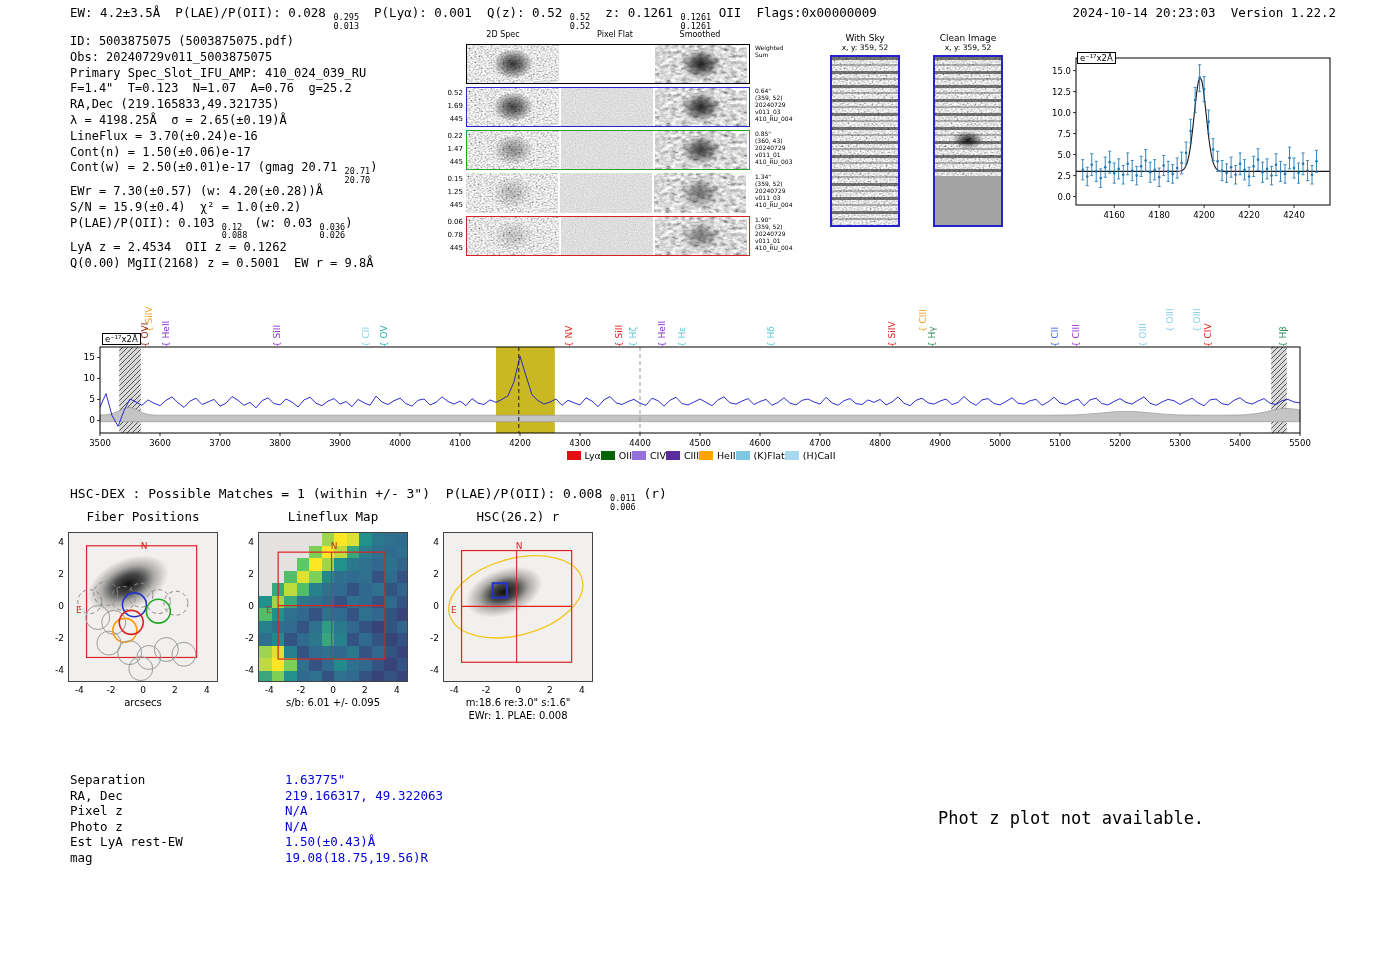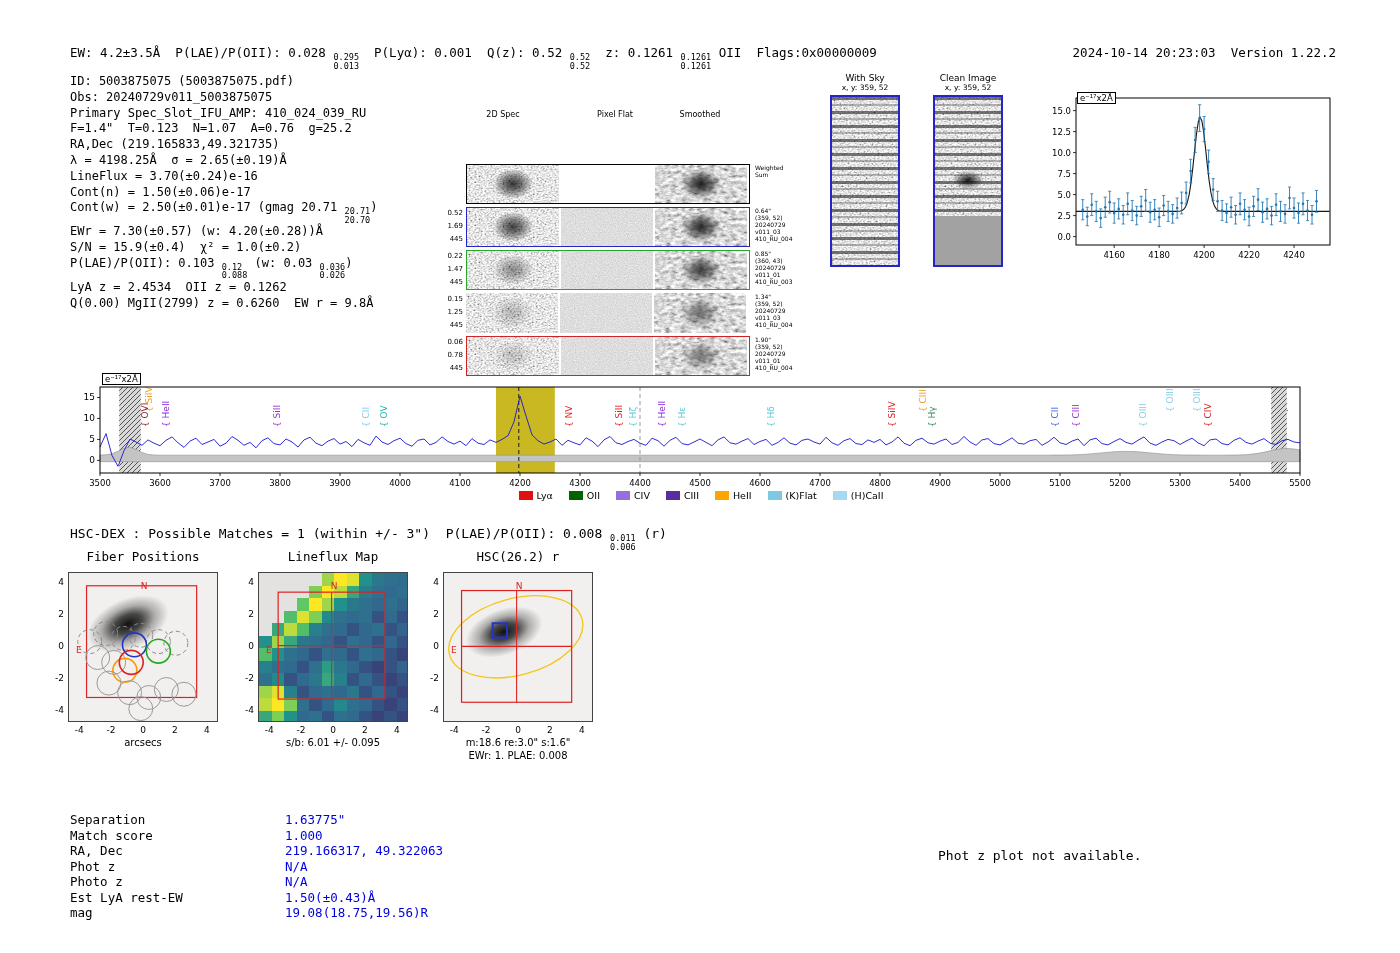--- a/index.html
+++ b/index.html
@@ -1,19 +1,19 @@
 <!DOCTYPE html>
 <html><head>
 <meta charset="utf-8">
 <style>
   *{margin:0;padding:0;box-sizing:border-box;}
   html,body{background:#fff;}
   body{width:1400px;height:953px;font-family:"DejaVu Sans Mono","Liberation Mono",monospace;color:#000;}
   #page{position:relative;width:1400px;height:953px;background:#fff;overflow:hidden;}
-  .abs{position:absolute;margin-top:40px;}
+  .abs{position:absolute;}
   .stack{display:inline-flex;flex-direction:column;font-size:8.5px;line-height:8.5px;vertical-align:-3px;}
   .stack span{display:block;white-space:pre;}
   #header-left,#header-right{font-size:12.5px;white-space:pre;}
   #info-block{font-size:12px;line-height:15.8px;}
   .info-line{white-space:pre;}
   
   #block2d{width:430px;height:235px;}
   .col-h{top:0;text-align:center;font-size:8px;font-family:"DejaVu Sans",sans-serif;}
   .row2d{left:0;width:430px;height:40px;}
   .nums{left:0;top:0;width:26px;text-align:right;font-size:7px;line-height:13px;font-family:"DejaVu Sans",sans-serif;}
@@ -30,21 +30,21 @@
   .stripes{position:absolute;left:0;top:0;right:0;bottom:0;
     background:repeating-linear-gradient(180deg,rgba(15,15,15,0.55) 0 3px,rgba(210,210,210,0.10) 3px 7px,rgba(60,60,60,0.35) 7px 9px,rgba(225,225,225,0.08) 9px 14px);}
   .clean-bottom{position:absolute;left:0;right:0;bottom:0;height:29%;background:#a2a2a2;}
   .clean-blob{position:absolute;left:26%;top:44%;width:48%;height:11%;border-radius:50%;
     background:radial-gradient(closest-side,rgba(0,0,0,0.9),rgba(0,0,0,0) 100%);}
   
   .ylab{position:absolute;border:1px solid #000;background:#fff;font-size:8.5px;line-height:10px;padding:0 2px;font-family:"DejaVu Sans",sans-serif;z-index:5;}
   #main-plot{left:70px;top:278px;width:1262px;height:205px;}
   #main-svg-holder{position:absolute;left:0;top:62px;}
   .lineann{position:absolute;transform:rotate(-90deg);transform-origin:0 100%;font-size:9px;line-height:10px;white-space:nowrap;font-family:"DejaVu Sans",sans-serif;}
-  #legend{position:absolute;left:0;right:0;top:172px;display:flex;justify-content:center;gap:16px;}
+  #legend{position:absolute;left:0;right:0;top:172px;display:flex;justify-content:center;gap:0;}
   .lg-item{display:flex;align-items:center;gap:4px;font-size:9.5px;font-family:"DejaVu Sans",sans-serif;}
   .lg-swatch{width:14px;height:9px;display:inline-block;}
   #zoom-plot{left:1030px;top:48px;width:330px;height:185px;}
   #hscdex-line{font-size:13px;white-space:pre;}
   
   .cutout{width:195px;height:220px;}
   .cutout-title{position:absolute;left:30px;top:4px;width:150px;text-align:center;font-size:12.5px;}
   .cutout-plot{position:absolute;left:30px;top:27px;width:150px;height:150px;border:1px solid #444;background:#f2f0ee;overflow:hidden;}
   .cutout-caption{position:absolute;left:18px;width:174px;text-align:center;font-size:10px;font-family:"DejaVu Sans",sans-serif;}
   .ctick{position:absolute;font-size:9px;font-family:"DejaVu Sans",sans-serif;}
@@ -54,21 +54,21 @@
   #hsc-blob{left:20px;top:36px;width:80px;height:46px;transform:rotate(-20deg);}
   #lineflux-grid{position:absolute;left:0;top:0;width:150px;height:150px;display:flex;flex-wrap:wrap;}
   .lf-cell{width:12.5px;height:12.5px;}
   .cutout-svg{position:absolute;left:0;top:0;}
   
   #match-table{font-size:12.5px;line-height:15.5px;}
   .mt-row{white-space:pre;}
   .mt-label{display:inline-block;width:215px;}
   .mt-value{color:#0000dd;}
   .mt-value .stack{color:#0000dd;}
-  #photz-note{font-size:13px;}
+  #photz-note{font-size:17px;}
 </style>
 </head>
 <body>
 
 <div id="page">
 
   <svg width="0" height="0" style="position:absolute">
     <defs>
       <filter id="fGrain" x="0" y="0" width="100%" height="100%">
         <feTurbulence type="fractalNoise" baseFrequency="0.5 0.65" numOctaves="3" seed="7" stitchTiles="stitch"></feTurbulence>
@@ -111,21 +111,21 @@
       <div class="info-line"><span>F=1.4"  T=0.123  N=1.07  A=0.76  g=25.2</span></div>
       <div class="info-line"><span>RA,Dec (219.165833,49.321735)</span></div>
       <div class="info-line"><span>λ = 4198.25Å  σ = 2.65(±0.19)Å</span></div>
       <div class="info-line"><span>LineFlux = 3.70(±0.24)e-16</span></div>
       <div class="info-line"><span>Cont(n) = 1.50(±0.06)e-17</span></div>
       <div class="info-line"><span>Cont(w) = 2.50(±0.01)e-17 (gmag 20.71 </span><span class="stack"><span>20.71</span><span>20.70</span></span><span>)</span></div>
       <div class="info-line"><span>EWr = 7.30(±0.57) (w: 4.20(±0.28))Å</span></div>
       <div class="info-line"><span>S/N = 15.9(±0.4)  χ² = 1.0(±0.2)</span></div>
       <div class="info-line"><span>P(LAE)/P(OII): 0.103 </span><span class="stack"><span>0.12</span><span>0.088</span></span><span> (w: 0.03 </span><span class="stack"><span>0.036</span><span>0.026</span></span><span>)</span></div>
       <div class="info-line"><span>LyA z = 2.4534  OII z = 0.1262</span></div>
-      <div class="info-line"><span>Q(0.00) MgII(2799) z = 0.6260  EW r = 9.8Å</span></div>
+      <div class="info-line"><span>Q(0.00) MgII(2168) z = 0.5001  EW r = 9.8Å</span></div>
     </div>
 
   <div class="abs" id="block2d" style="left:437px;top:30px;">
       <div class="col-h abs" style="left: 20px; width: 92px;">2D Spec</div>
       <div class="col-h abs" style="left: 132px; width: 92px;">Pixel Flat</div>
       <div class="col-h abs" style="left: 217px; width: 92px;">Smoothed</div>
       <div class="row2d abs" style="top: 14px;">
         <div class="nums abs"></div>
         <div class="pgroup abs" style="border: 1.5px solid rgb(0, 0, 0);">
           <div class="panel2d"><svg width="92" height="40">
@@ -870,23 +870,22 @@
       <span class="ctick" style="left: 2px; top: 96px; width: 24px; text-align: right;">0</span>
       <span class="ctick" style="left: 93px; top: 180px; width: 24px; text-align: center;">0</span>
       <span class="ctick" style="left: 2px; top: 64.0851px; width: 24px; text-align: right;">2</span>
       <span class="ctick" style="left: 124.915px; top: 180px; width: 24px; text-align: center;">2</span>
       <span class="ctick" style="left: 2px; top: 32.1702px; width: 24px; text-align: right;">4</span>
       <span class="ctick" style="left: 156.83px; top: 180px; width: 24px; text-align: center;">4</span>
     </div>
 
   <div class="abs" id="match-table" style="left:70px;top:772px;">
       <div class="mt-row"><span class="mt-label">Separation</span><span class="mt-value"><span>1.63775"</span></span></div>
-      <div class="mt-row"><span class="mt-label">Match score</span><span class="mt-value"><span>1.000</span></span></div>
       <div class="mt-row"><span class="mt-label">RA, Dec</span><span class="mt-value"><span>219.166317, 49.322063</span></span></div>
-      <div class="mt-row"><span class="mt-label">Phot z</span><span class="mt-value"><span>N/A</span></span></div>
+      <div class="mt-row"><span class="mt-label">Pixel z</span><span class="mt-value"><span>N/A</span></span></div>
       <div class="mt-row"><span class="mt-label">Photo z</span><span class="mt-value"><span>N/A</span></span></div>
       <div class="mt-row"><span class="mt-label">Est LyA rest-EW</span><span class="mt-value"><span>1.50(±0.43)Å</span></span></div>
       <div class="mt-row"><span class="mt-label">mag</span><span class="mt-value"><span>19.08(18.75,19.56)R</span></span></div>
     </div>
 
   <div class="abs" id="photz-note" style="left:938px;top:808px;">Phot z plot not available.</div>
 
 </div>
 
 </body></html>

